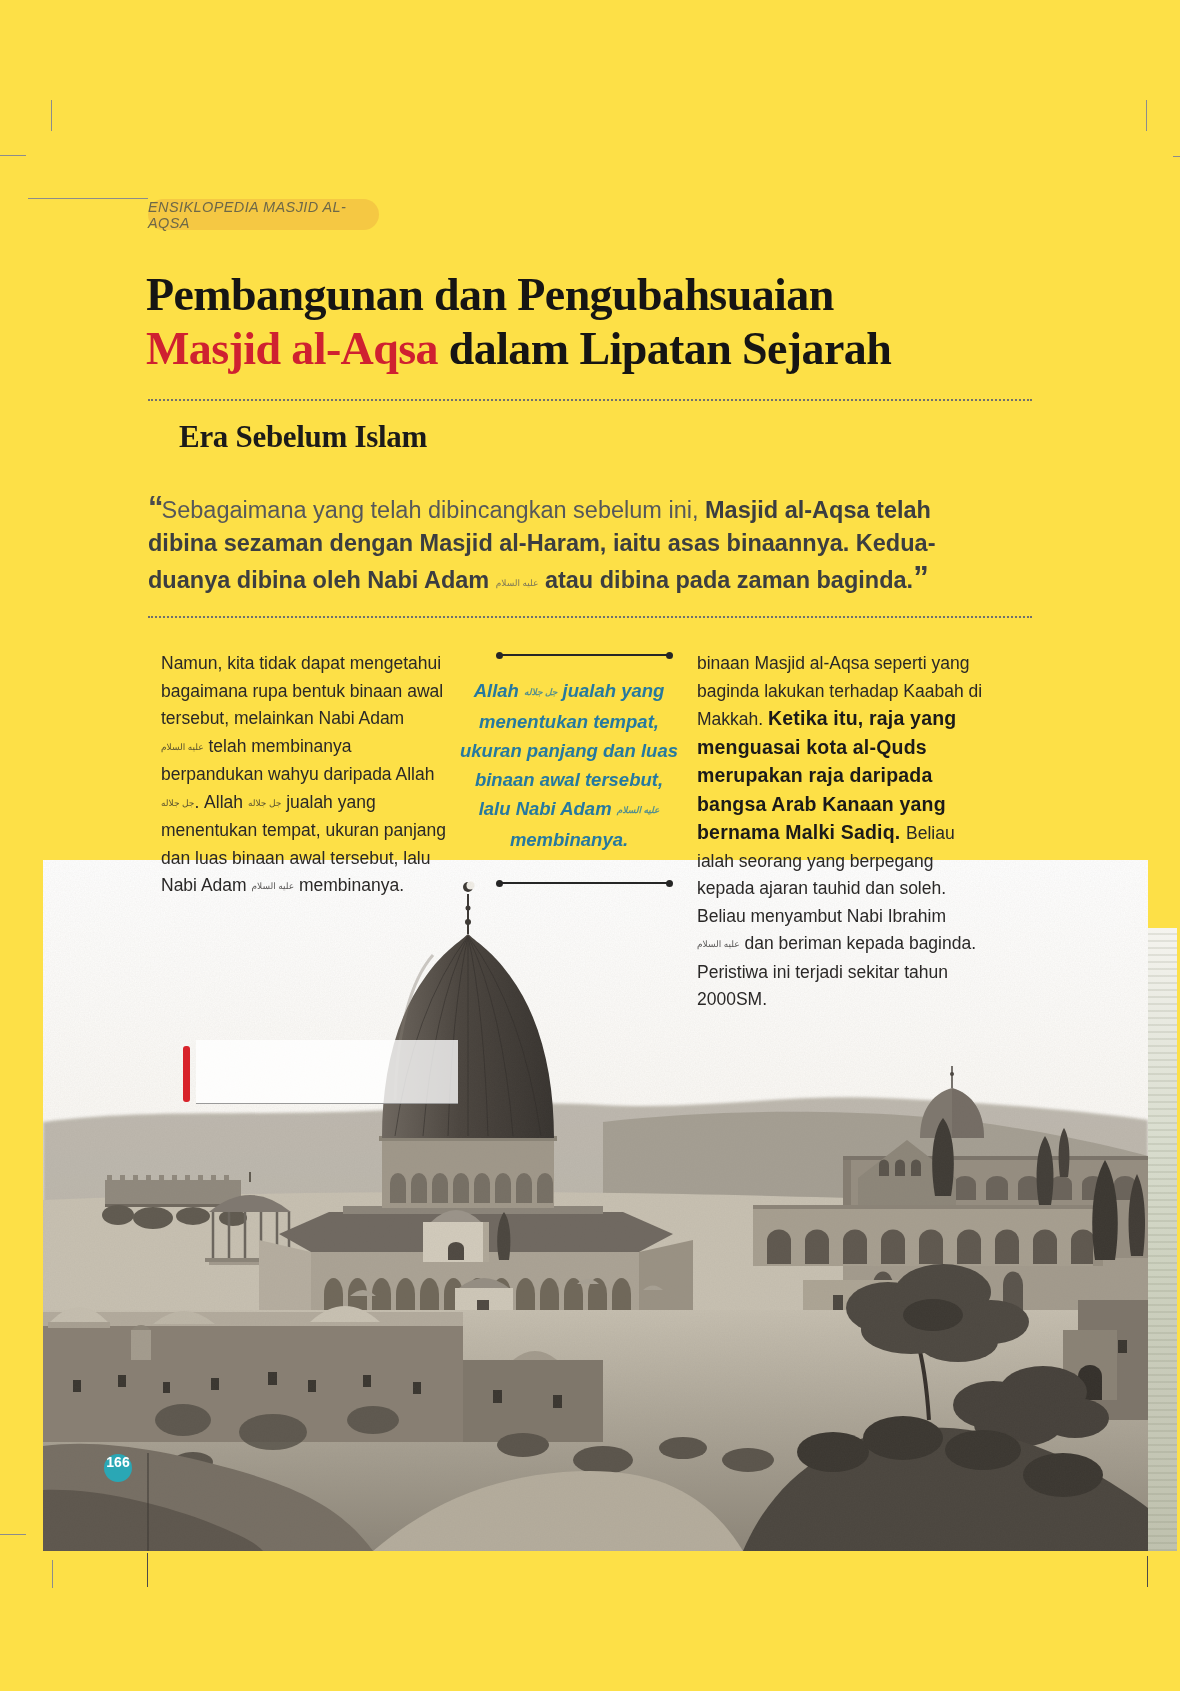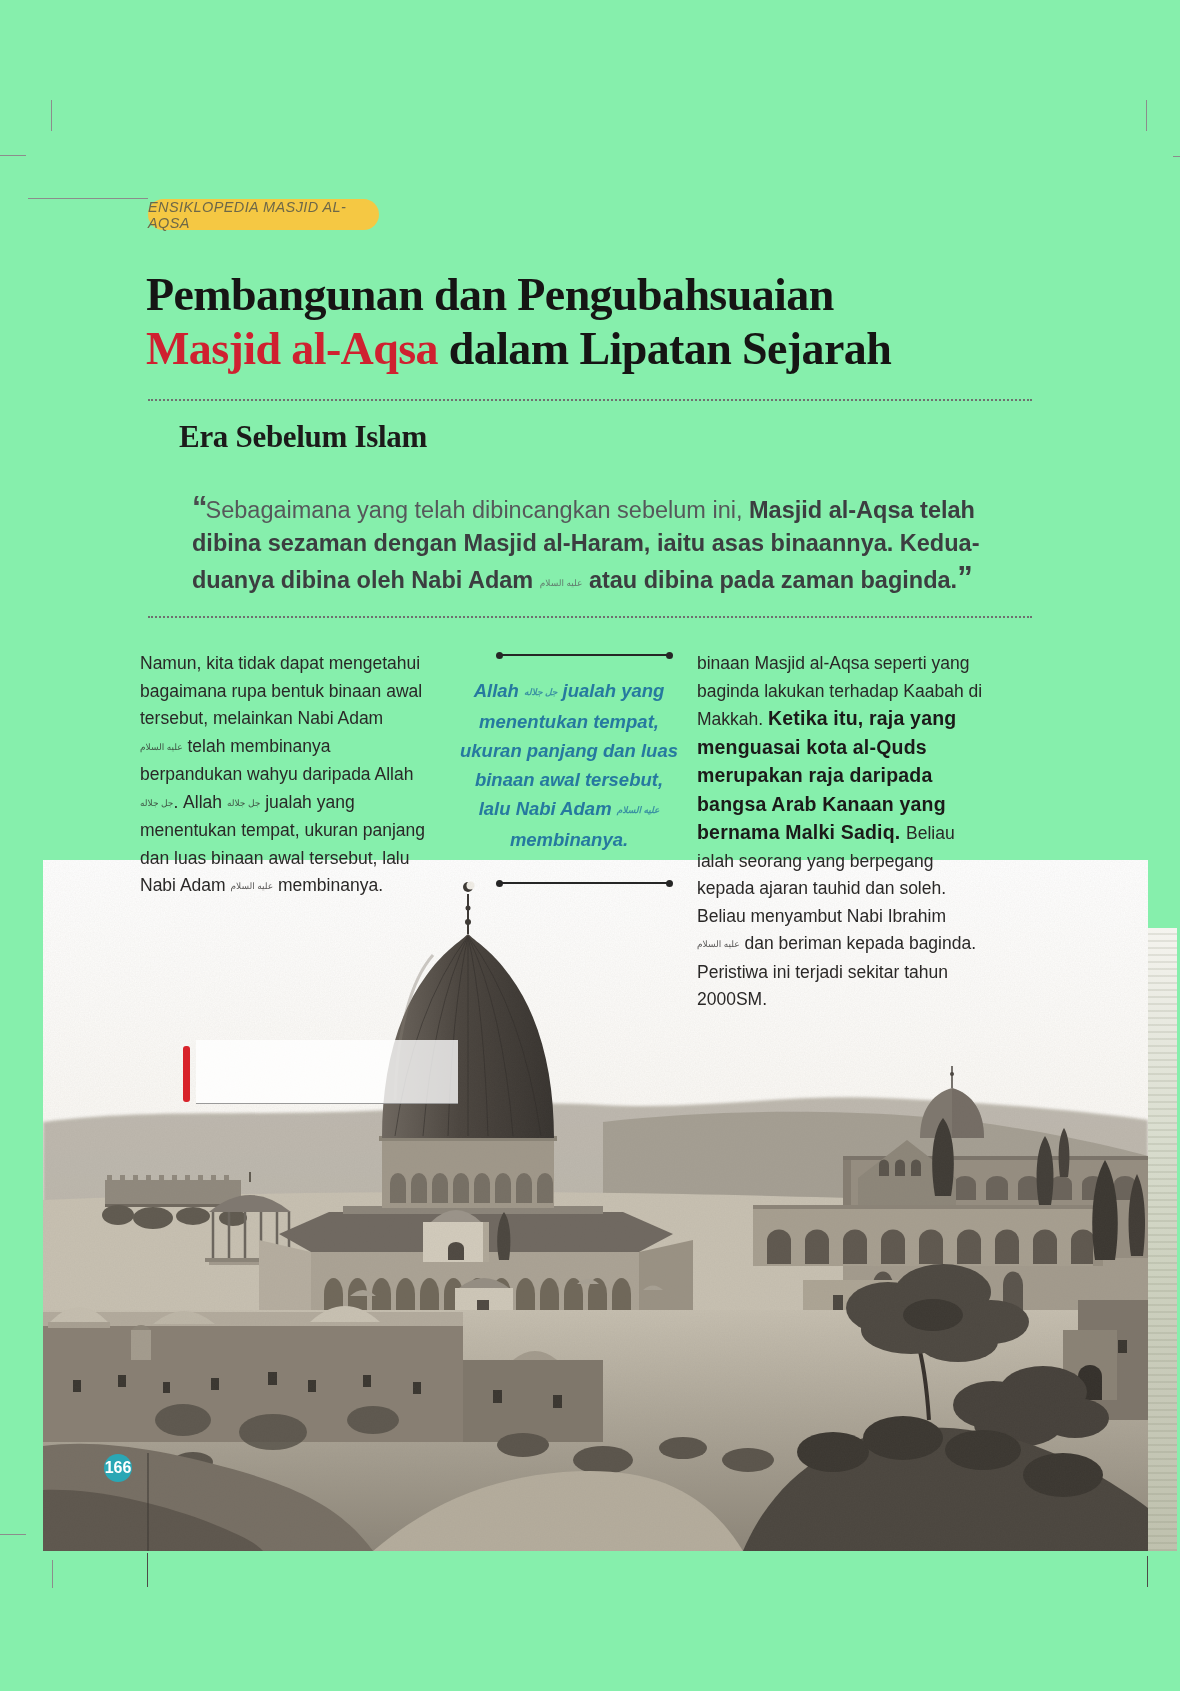--- a/index.html
+++ b/index.html
@@ -1,16 +1,16 @@
 <!DOCTYPE html>
 <html><head>
 <meta charset="utf-8">
 <style>
   html,body{margin:0;padding:0;background:#ffffff;}
-  .page{position:relative;width:1180px;height:1691px;background:#86efac;overflow:hidden;
+  .page{position:relative;width:1180px;height:1691px;background:#fde047;overflow:hidden;
         font-family:"Liberation Sans",sans-serif;color:#272525;}
   .abs{position:absolute;}
 
   
   .mark{position:absolute;background:#8c8c8c;}
   .mark.dark{background:#4d4a47;}
 
   
   .badge{position:absolute;left:148px;top:199px;width:231px;height:31px;background:#f5c843;
          border-radius:16px;display:flex;align-items:center;justify-content:center;
@@ -22,28 +22,28 @@
          letter-spacing:-0.6px;color:#161514;}
   .title .red{color:#cf2130;}
 
   .dotted-rule{position:absolute;left:148px;width:884px;height:0;border-top:2px dotted #6f6f6f;}
 
   .era{position:absolute;left:148px;top:393px;font-family:"Liberation Serif",serif;
        font-weight:700;font-size:31px;letter-spacing:-0.3px;color:#1c1b1a;margin-left:31px;}
 
   
   .quote{position:absolute;left:148px;top:467px;width:832px;
-         font-size:23.5px;line-height:33.5px;color:#56585a;font-weight:400;margin-left:44px;}
+         font-size:23.5px;line-height:33.5px;color:#56585a;font-weight:400;}
   .quote b{color:#3c3e40;font-weight:700;}
   .qmark{font-weight:700;font-size:31px;color:#4a4c4e;letter-spacing:-2px;}
 
   
   .col{position:absolute;top:650px;font-size:17.5px;line-height:27.5px;color:#2a2827;}
   .col p{margin:0;}
-  .col-left{left:140px;width:288px;}
+  .col-left{left:161px;width:288px;}
   .col-left .p2{margin-top:14px;text-indent:32px;}
   .col-right{left:697px;width:292px;}
   .col-right .big{font-size:19.5px;font-weight:700;color:#1b1a19;letter-spacing:.2px;}
 
   .hon{font-size:9px;opacity:.78;letter-spacing:-1px;vertical-align:2px;white-space:nowrap;}
 
   
   .pullquote{position:absolute;left:460px;top:676px;width:218px;text-align:center;
              font-style:italic;font-weight:700;font-size:18.5px;line-height:29px;color:#26799f;}
   .pq-rule{position:absolute;left:499px;width:171px;height:2px;background:#262626;}
@@ -55,22 +55,22 @@
   
   .caption-box{position:absolute;left:196px;top:1040px;width:262px;height:63px;
                background:rgba(255,255,255,.78);border-bottom:1px solid #9a9a9a;z-index:3;}
   .caption-bar{position:absolute;left:183px;top:1046px;width:7px;height:56px;background:#d8232a;
                border-radius:3px;z-index:4;}
   .caption{position:absolute;left:203px;top:1046px;width:218px;font-style:italic;
            font-size:15px;line-height:19.5px;color:#2b2a29;z-index:4;}
 
   
   .pagenum{position:absolute;left:104px;top:1454px;width:28px;height:28px;border-radius:50%;
-           background:#2aa7b5;color:#ffffff;font-weight:700;font-size:16px;
-           display:flex;align-items:center;justify-content:center;z-index:4;}
+           background:#2aa7b5;color:#ffffff;font-weight:700;font-size:14px;
+           display:flex;justify-content:center;z-index:4;}
 
   
   .photo{position:absolute;left:43px;top:860px;z-index:1;}
   .strip{position:absolute;left:1148px;top:928px;width:29px;height:623px;z-index:1;
          background:linear-gradient(180deg,#f5f4ef 0%,#e8e9e0 15%,#d8dccd 35%,#cdd1bf 55%,#c7c9b8 75%,#bfc1ae 100%);}
   .strip::after{content:"";position:absolute;inset:0;
          background:repeating-linear-gradient(0deg,rgba(110,115,92,.14) 0 2px,transparent 2px 7px);}
   .text-layer{z-index:2;}
 </style>
 </head>

